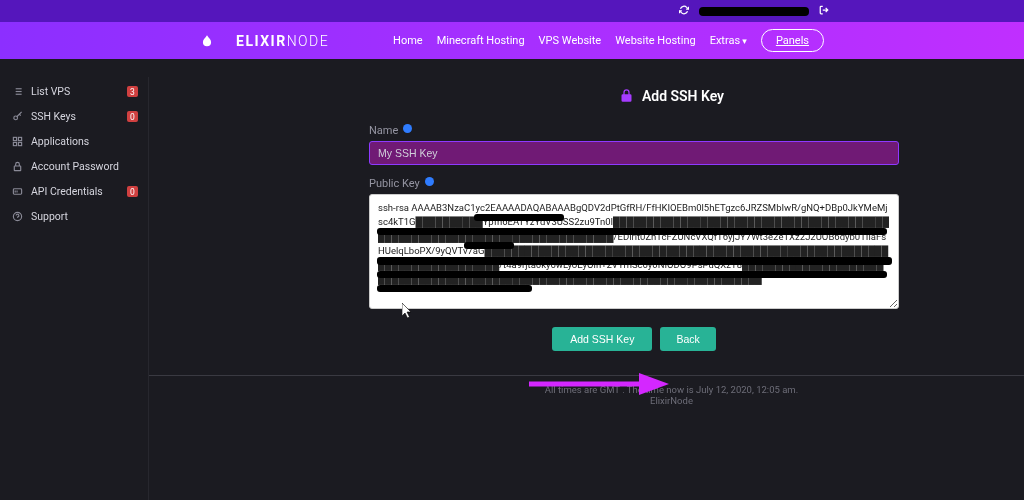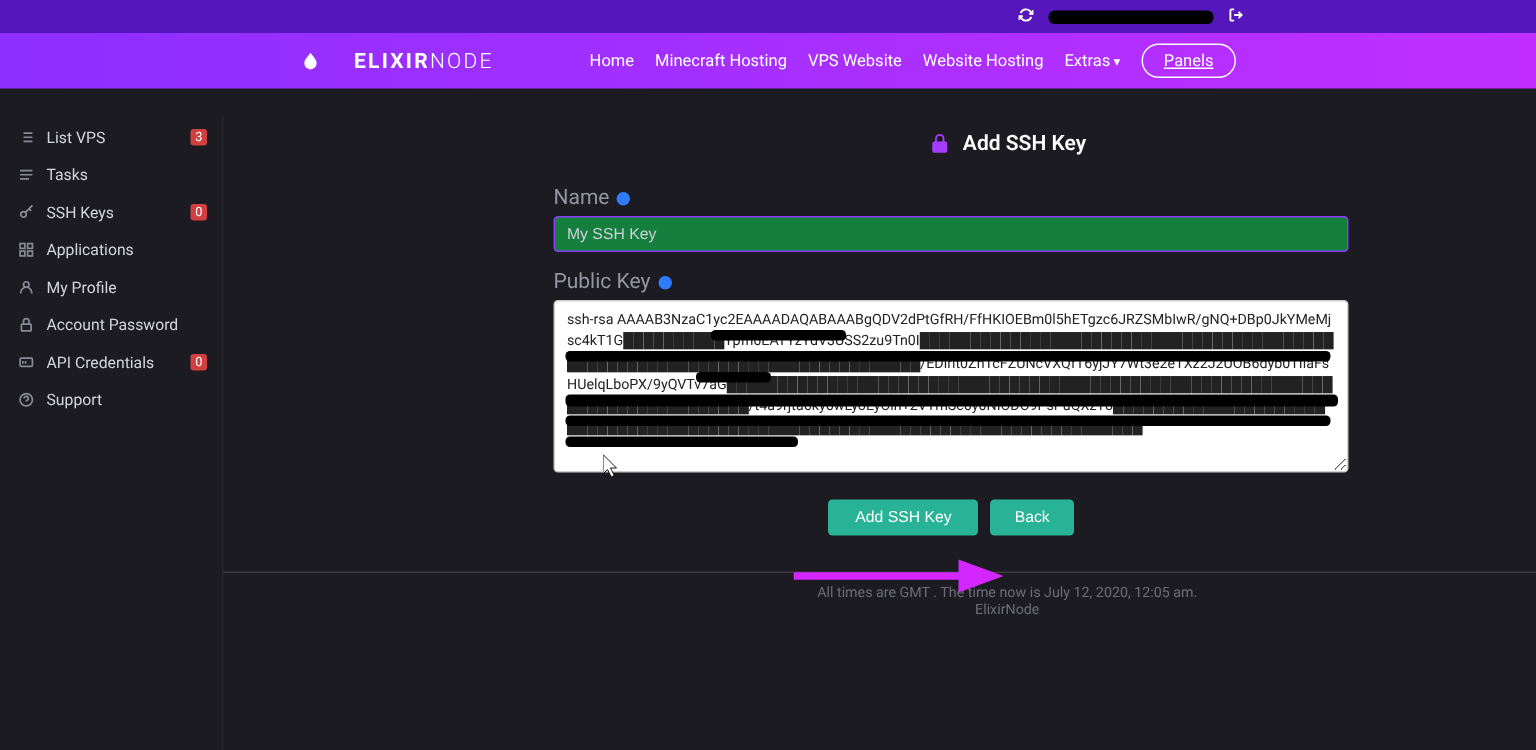--- a/index.html
+++ b/index.html
@@ -173,39 +173,38 @@
       width: 15px;
       height: 17px;
     }
     
     .form-section {
       max-width: 530px;
       margin-left: -10px;
     }
     
     .form-label {
-      font-size: 14px;
+      font-size: 11px;
       color: #9595a2;
       margin-bottom: 4px;
       display: flex;
-      align-items: center;
       gap: 5px;
     }
     
     .info-icon {
       width: 9px;
       height: 9px;
       border-radius: 50%;
       background: #2f7cff;
       display: inline-block;
     }
     
     .text-input {
       width: 100%;
-      background: #15803d;
+      background: #701a75;
       border: 1px solid #8e3aff;
       border-radius: 3px;
       padding: 5px 8px;
       color: #d0d0da;
       font-size: 10.5px;
       margin-bottom: 12px;
     }
     
     .textarea-wrap {
       position: relative;
@@ -332,56 +331,37 @@
             <line x1="3" y1="12" x2="3.01" y2="12"></line>
             <line x1="3" y1="18" x2="3.01" y2="18"></line>
           </svg>
         </span>
       <span>List VPS</span>
       <span class="sidebar-badge">3</span>
     </div>
     <div class="sidebar-item">
       <span class="sidebar-icon">
           <svg width="11" height="11" viewBox="0 0 24 24" fill="none" stroke="currentColor" stroke-width="2.5">
-            <line x1="3" y1="6" x2="21" y2="6"></line>
-            <line x1="3" y1="12" x2="21" y2="12"></line>
-            <line x1="3" y1="18" x2="16" y2="18"></line>
-          </svg>
-        </span>
-      <span>Tasks</span>
-    </div>
-    <div class="sidebar-item">
-      <span class="sidebar-icon">
-          <svg width="11" height="11" viewBox="0 0 24 24" fill="none" stroke="currentColor" stroke-width="2.5">
             <circle cx="8" cy="15" r="4"></circle>
             <path d="M10.5 12.5L21 2M16 7l3 3"></path>
           </svg>
         </span>
       <span>SSH Keys</span>
       <span class="sidebar-badge">0</span>
     </div>
     <div class="sidebar-item">
       <span class="sidebar-icon">
           <svg width="11" height="11" viewBox="0 0 24 24" fill="none" stroke="currentColor" stroke-width="2.5">
             <rect x="3" y="3" width="7" height="7"></rect>
             <rect x="14" y="3" width="7" height="7"></rect>
             <rect x="14" y="14" width="7" height="7"></rect>
             <rect x="3" y="14" width="7" height="7"></rect>
           </svg>
         </span>
       <span>Applications</span>
-    </div>
-    <div class="sidebar-item">
-      <span class="sidebar-icon">
-          <svg width="11" height="11" viewBox="0 0 24 24" fill="none" stroke="currentColor" stroke-width="2.5">
-            <circle cx="12" cy="8" r="4"></circle>
-            <path d="M4 21v-1a7 7 0 0 1 16 0v1"></path>
-          </svg>
-        </span>
-      <span>My Profile</span>
     </div>
     <div class="sidebar-item">
       <span class="sidebar-icon">
           <svg width="11" height="11" viewBox="0 0 24 24" fill="none" stroke="currentColor" stroke-width="2.5">
             <rect x="5" y="11" width="14" height="10" rx="1"></rect>
             <path d="M8 11V7a4 4 0 0 1 8 0v4"></path>
           </svg>
         </span>
       <span>Account Password</span>
     </div>

